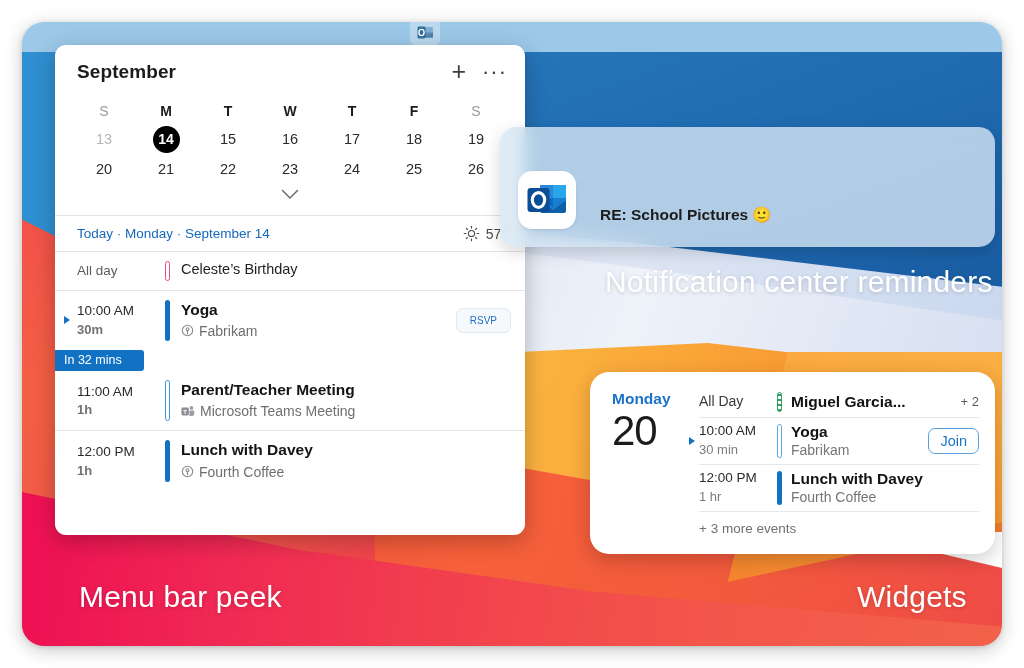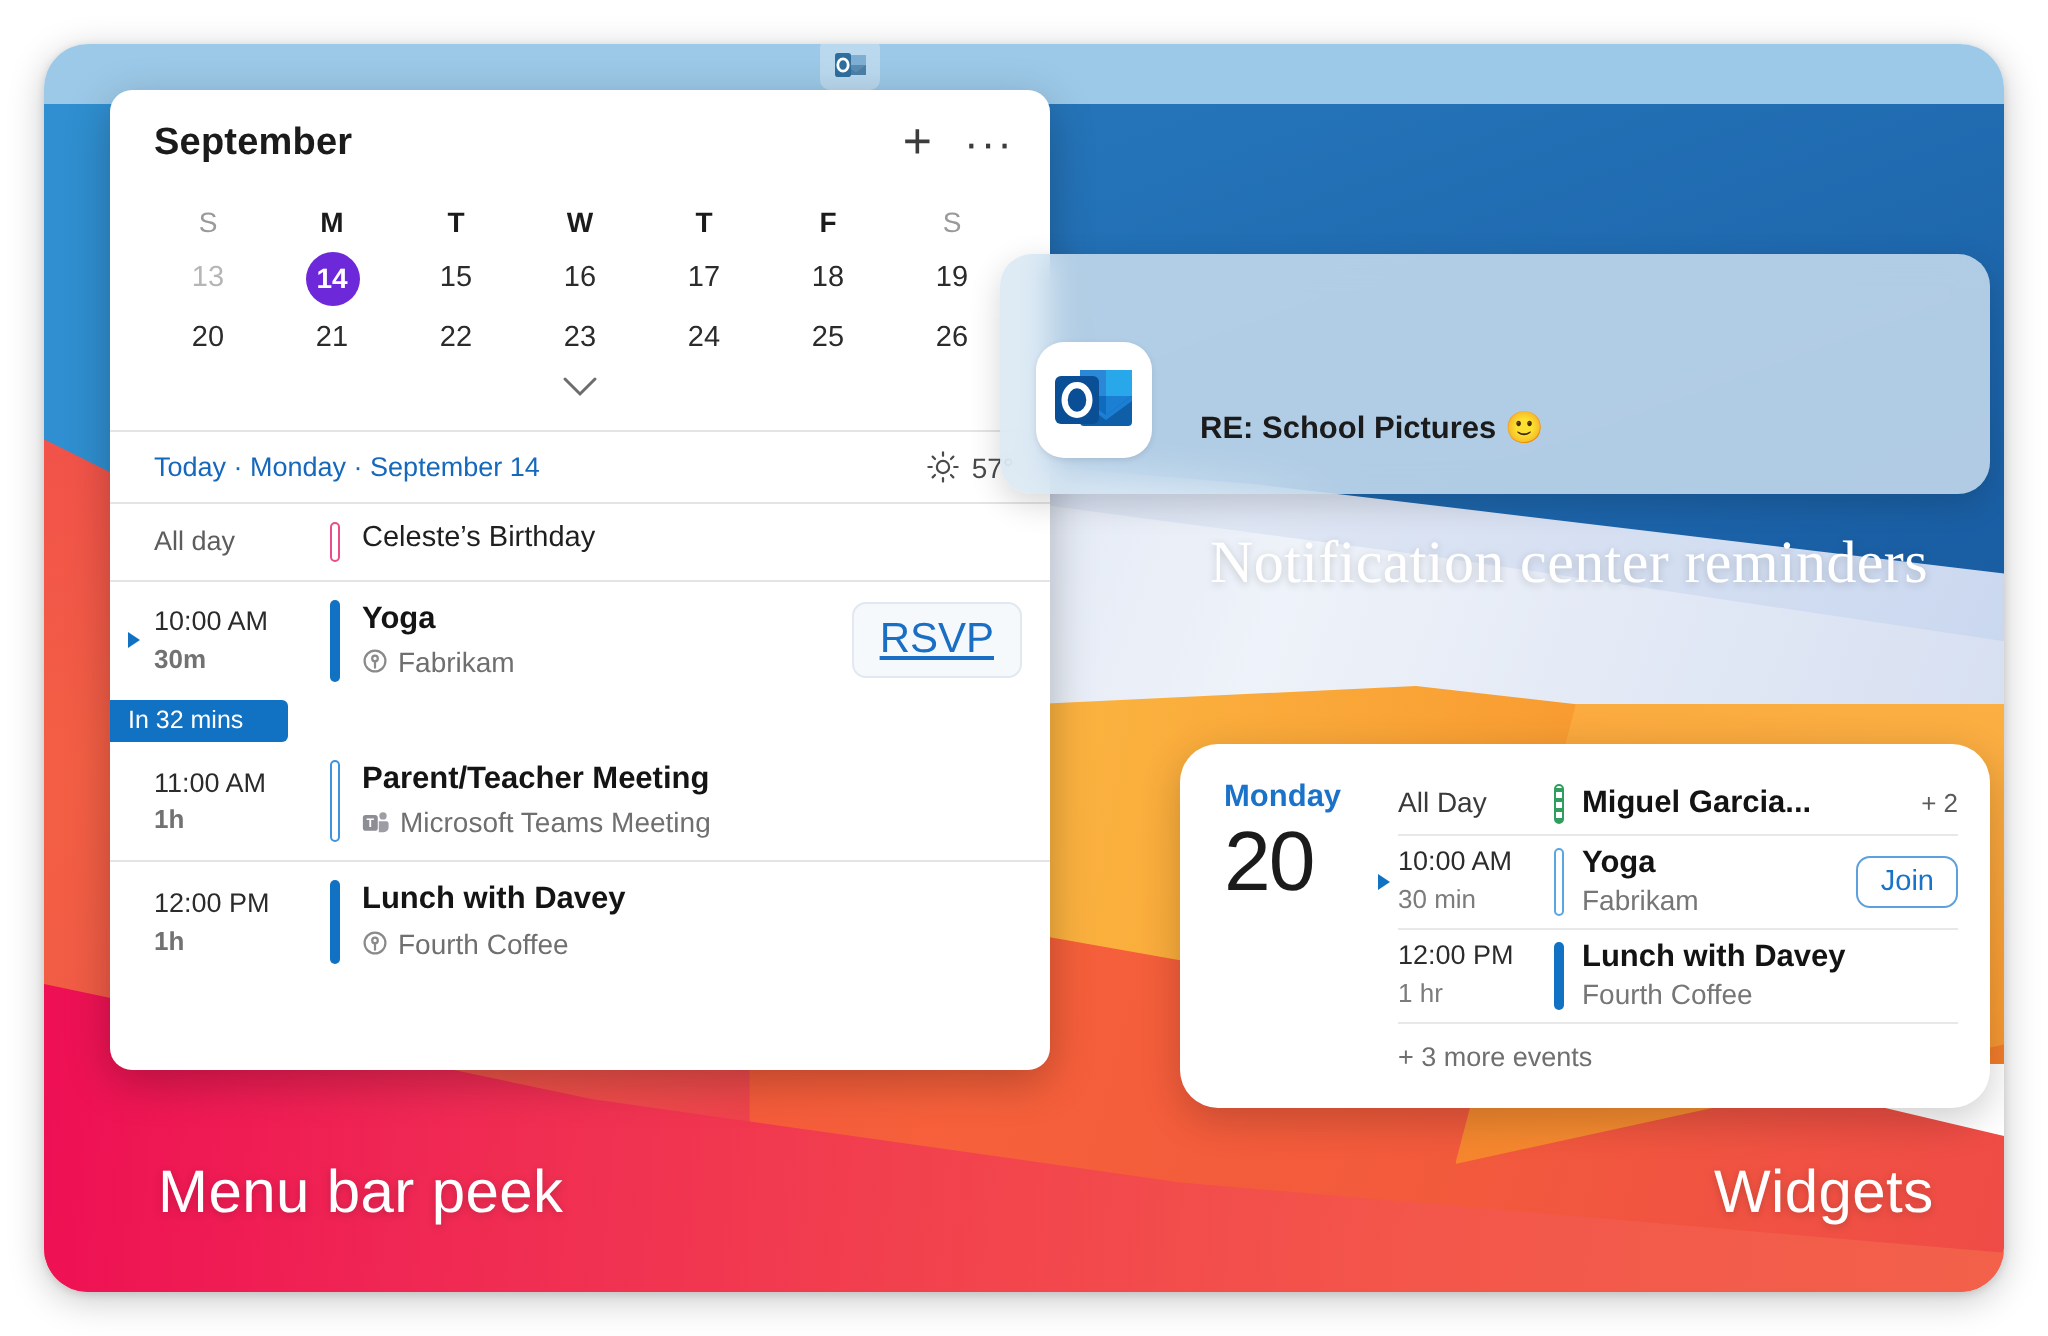--- a/index.html
+++ b/index.html
@@ -108,21 +108,21 @@
     font-size:14.5px; color:#2b2b2b;
     padding:5px 0;
     display:flex; align-items:center; justify-content:center;
   }
   .cal-dow { font-weight:bold; color:#1b1b1b; font-size:14px; }
   .cal-dow.dim { color:#9a9a9a; font-weight:normal; }
   .cal-num { height:30px; }
   .cal-num.other { color:#b6b6b6; }
   .cal-num .pill {
     width:27px; height:27px; border-radius:50%;
-    background:#6d28d9; color:#fff; font-weight:bold;
+    background:#000000; color:#fff; font-weight:bold;
     display:flex; align-items:center; justify-content:center;
     font-size:14px;
   }
   .cal-expand {
     text-align:center; padding:2px 0 10px 0;
     color:#6d6d6d; font-size:15px;
   }
   .cal-expand svg { display:inline-block; }
 
   .divider { height:1px; background:#e4e4e4; width:100%; }
@@ -162,23 +162,23 @@
   .ev-allday-title { font-size:14.5px; color:#1f1f1f; }
   .ev-arrow {
     position:absolute; left:9px; top:50%; transform:translateY(-50%);
     width:0; height:0;
     border-left:6px solid #1172c4;
     border-top:4.5px solid transparent;
     border-bottom:4.5px solid transparent;
   }
   .rsvp {
     border:1px solid #e1e8f0; background:#f6f9fc;
-    color:#1a6fc4; font-size:21px; font-weight:500;
+    color:#1a6fc4; font-size:10px; font-weight:500;
     padding:6px 13px; border-radius:7px;
-    align-self:center; margin-left:8px;text-decoration:underline;
+    align-self:center; margin-left:8px;
   }
   .nowbadge {
     background:#1172c4; color:#fff;
     font-size:12.5px; padding:3px 22px 4px 9px;
     display:inline-block; border-radius:0 3px 3px 0;
     margin:0;
   }
   .nowbadge-wrap { padding-left:0; }
 
   
@@ -205,21 +205,21 @@
   }
   .notif-text { font-size:15px; color:#3a3a3a; line-height:1.42; }
 
   
   .caption {
     position:absolute; color:#ffffff;
     font-size:30px; font-weight:300;
     letter-spacing:.2px;
     text-shadow:0 1px 4px rgba(0,0,0,.18);
   }
-  #cap-notif { left:583px; top:243px;font-family:Liberation Serif, serif; }
+  #cap-notif { left:583px; top:243px; }
   #cap-peek  { left:57px;  top:558px; }
   #cap-widg  { left:835px; top:558px; }
 
   
   #widget {
     position:absolute; left:568px; top:350px;
     width:405px; height:182px;
     background:#ffffff; border-radius:19px;
     box-shadow:0 6px 20px rgba(0,0,0,.20);
     display:flex; padding:14px 16px 10px 16px;

